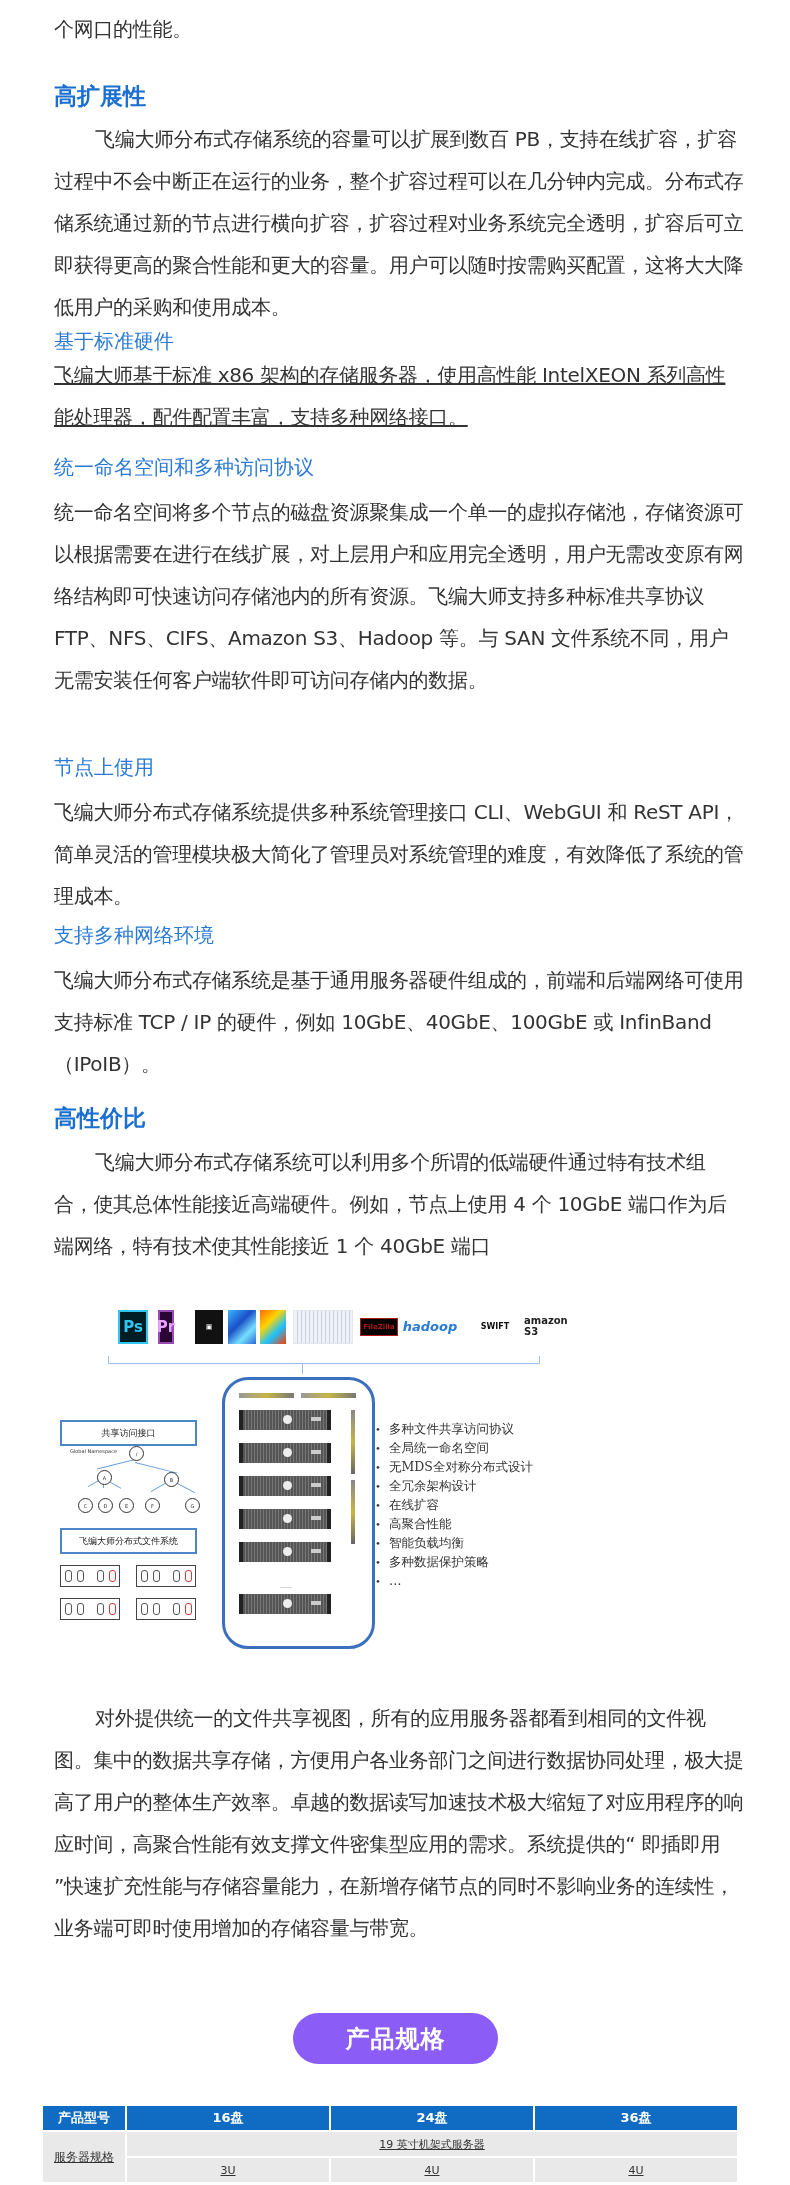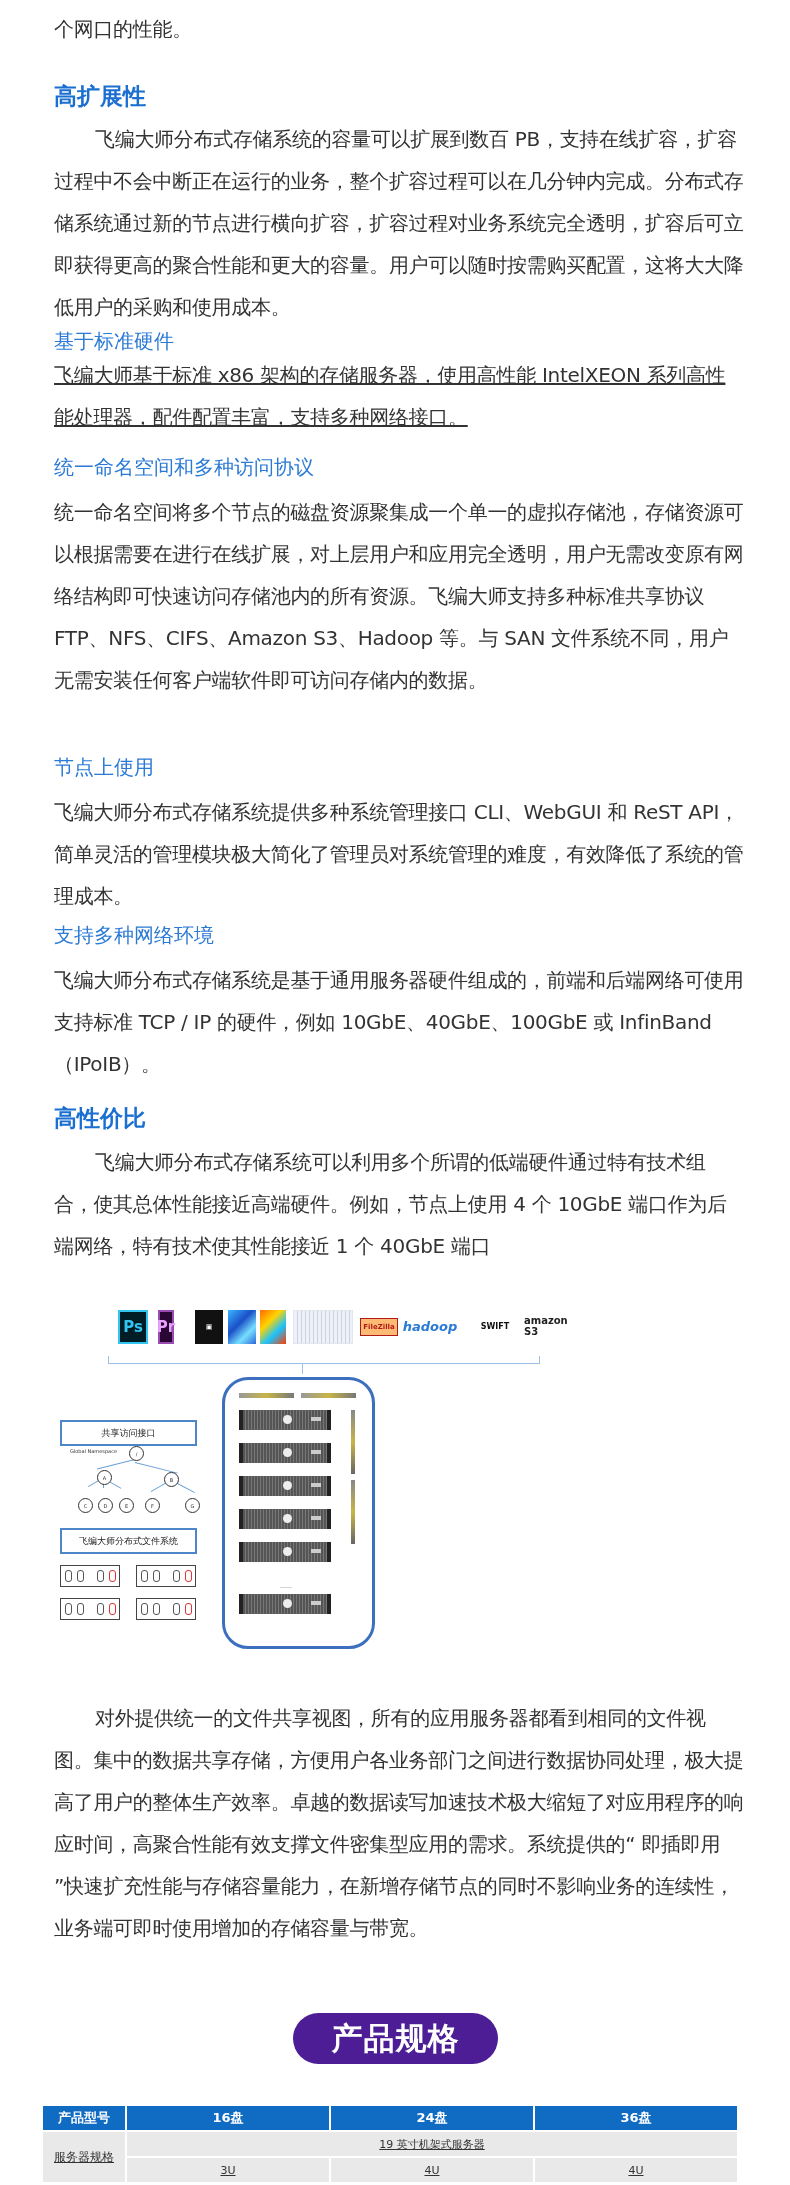--- a/index.html
+++ b/index.html
@@ -14,21 +14,21 @@
   
   .diagram { position: absolute; left: 60px; top: 1290px; width: 690px; height: 390px; }
   .logos { position: absolute; left: 0; top: 18px; width: 690px; height: 44px; }
   .logo { position: absolute; top: 0; height: 40px; display: flex; align-items: center; justify-content: center; font-weight: bold; }
   .ps { left: 58px; width: 30px; height: 34px; top: 2px; background: #001d26; color: #31c5f0; border: 2px solid #31c5f0; font-size: 15px; }
   .pr { left: 98px; width: 16px; height: 34px; top: 2px; background: #2a0634; color: #e8a3ff; border: 2px solid #9a4bb3; font-size: 15px; }
   .fcp { left: 135px; width: 28px; height: 34px; top: 2px; background: #111; color: #fff; font-size: 7px; }
   .map1 { left: 168px; width: 28px; height: 34px; top: 2px; background: linear-gradient(135deg,#3bb7ff,#1a4fc8 40%,#76e0ff 70%,#2a66d8); }
   .map2 { left: 200px; width: 26px; height: 34px; top: 2px; background: linear-gradient(135deg,#ff6a00,#ffd400 35%,#19c2ff 65%,#ff3b00); }
   .chart { left: 233px; width: 60px; height: 34px; top: 2px; background: repeating-linear-gradient(90deg,#eef1f6 0 3px,#c8d2e4 3px 4px); border: 1px solid #e3e6ec; }
-  .filezilla { left: 300px; width: 38px; height: 18px; top: 10px; border: 1px solid #b21a1a; color: #b21a1a; font-size: 7px; background: #fdba74; }
+  .filezilla { left: 300px; width: 38px; height: 18px; top: 10px; border: 1px solid #b21a1a; color: #b21a1a; font-size: 7px; background: #000000; }
   .hadoop { left: 340px; width: 60px; height: 20px; top: 8px; color: #2a7ad3; font-style: italic; font-size: 13px; }
   .swift { left: 412px; width: 46px; height: 20px; top: 8px; color: #111; font-size: 8px; }
   .s3 { left: 464px; width: 46px; height: 20px; top: 8px; color: #222; font-size: 10px; }
   .bracket { position: absolute; left: 48px; top: 66px; width: 432px; height: 8px; border: 1px solid #9fc0e6; border-top: none; }
   .bracket-stem { position: absolute; left: 242px; top: 74px; width: 1px; height: 10px; background: #9fc0e6; }
   .rack { position: absolute; left: 162px; top: 87px; width: 153px; height: 272px; border: 3px solid #3d6fbf; border-radius: 26px; }
   .switch { position: absolute; top: 13px; width: 55px; height: 5px; background: linear-gradient(90deg,#999,#c7b547,#777); }
   .vswitch { position: absolute; left: 126px; width: 4px; height: 64px; background: linear-gradient(180deg,#888,#c7b547,#666); }
   .server { position: absolute; left: 14px; width: 92px; height: 20px; background: repeating-linear-gradient(90deg,#555 0 2px,#777 2px 3px); border-left: 4px solid #222; border-right: 4px solid #222; }
   .server .led { position: absolute; left: 40px; top: 5px; width: 9px; height: 9px; border-radius: 50%; background: #eee; }
@@ -38,21 +38,21 @@
   .bullets li::before { content: "•"; display: inline-block; width: 14px; font-size: 10px; }
   .lbox { position: absolute; left: 0; width: 137px; height: 26px; border: 2px solid #4d86c9; display: flex; align-items: center; justify-content: center; font-size: 9px; color: #222; }
   .gns { position: absolute; left: 10px; top: 158px; font-size: 5px; color: #333; }
   .node { position: absolute; width: 15px; height: 15px; border: 1px solid #333; border-radius: 50%; font-size: 5px; display: flex; align-items: center; justify-content: center; background: #fff; }
   .edge { position: absolute; height: 1px; background: #6aa0d8; transform-origin: 0 0; }
   .disks { position: absolute; width: 60px; height: 22px; border: 1px solid #444; background: #fff; }
   .disk { position: absolute; top: 4px; width: 7px; height: 12px; border: 1px solid #555; border-radius: 3px; }
   .disk.red { border-color: #d33; }
 
   
-  .pill { position: absolute; left: 293px; top: 2013px; width: 205px; height: 51px; border-radius: 26px; background: #4c1d95; color: #fff; font-size: 31px; font-weight: bold; display: flex; align-items: center; justify-content: center; letter-spacing: 1px; }
+  .pill { position: absolute; left: 293px; top: 2013px; width: 205px; height: 51px; border-radius: 26px; background: #8b5cf6; color: #fff; font-size: 24px; font-weight: bold; display: flex; align-items: center; justify-content: center; letter-spacing: 1px; }
   table.spec { position: absolute; left: 41px; top: 2104px; width: 698px; border-collapse: separate; border-spacing: 2px; font-size: 12px; }
   table.spec th { background: #106bc3; color: #fff; height: 24px; font-weight: bold; font-size: 13px; }
   table.spec td { background: #e9e9e9; color: #333; height: 24px; text-align: center; font-size: 11px; text-decoration: underline; }
   table.spec td.rowhead { font-size: 12px; width: 82px; }
 </style>
 </head>
 <body>
 
 <div class="cut">&nbsp;</div>
 <div class="p" style="top:8px;">个网口的性能。</div>
@@ -160,20 +160,31 @@
         <div class="led"></div>
         <div class="bar"></div>
       </div>
     <div class="dots">……</div>
     <div class="server" style="top:214px;">
         <div class="led"></div>
         <div class="bar"></div>
       </div>
   </div>
 
+  <ul class="bullets">
+    <li>多种文件共享访问协议</li>
+    <li>全局统一命名空间</li>
+    <li>无MDS全对称分布式设计</li>
+    <li>全冗余架构设计</li>
+    <li>在线扩容</li>
+    <li>高聚合性能</li>
+    <li>智能负载均衡</li>
+    <li>多种数据保护策略</li>
+    <li>…</li>
+  </ul>
 </div>
 
 <div class="p indent" style="top:1697px;">对外提供统一的文件共享视图，所有的应用服务器都看到相同的文件视图。集中的数据共享存储，方便用户各业务部门之间进行数据协同处理，极大提高了用户的整体生产效率。卓越的数据读写加速技术极大缩短了对应用程序的响应时间，高聚合性能有效支撑文件密集型应用的需求。系统提供的“ 即插即用 ”快速扩充性能与存储容量能力，在新增存储节点的同时不影响业务的连续性，业务端可即时使用增加的存储容量与带宽。</div>
 
 <div class="pill">产品规格</div>
 
 <table class="spec">
   <tbody>
       <tr>
     <th style="width:82px;">产品型号</th>

